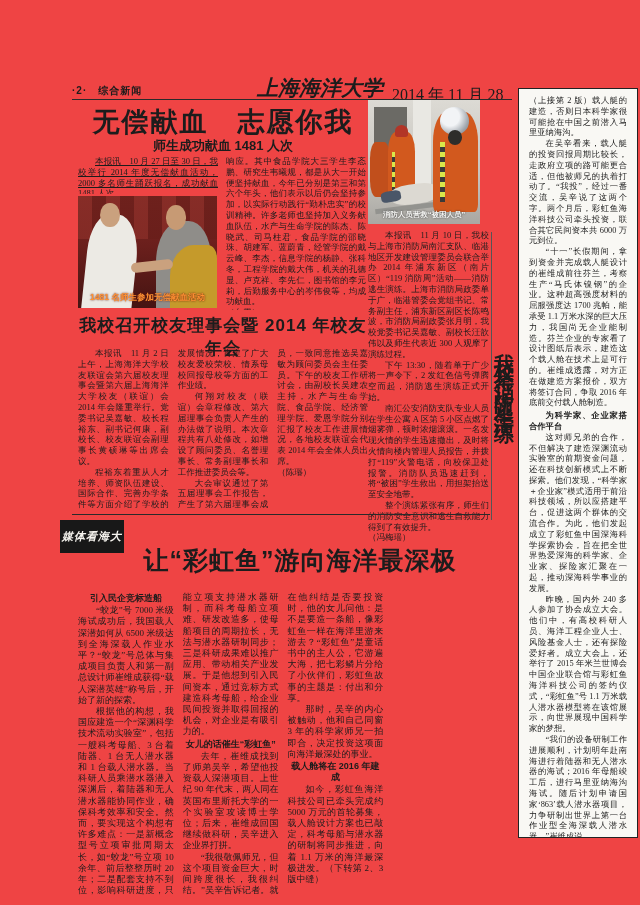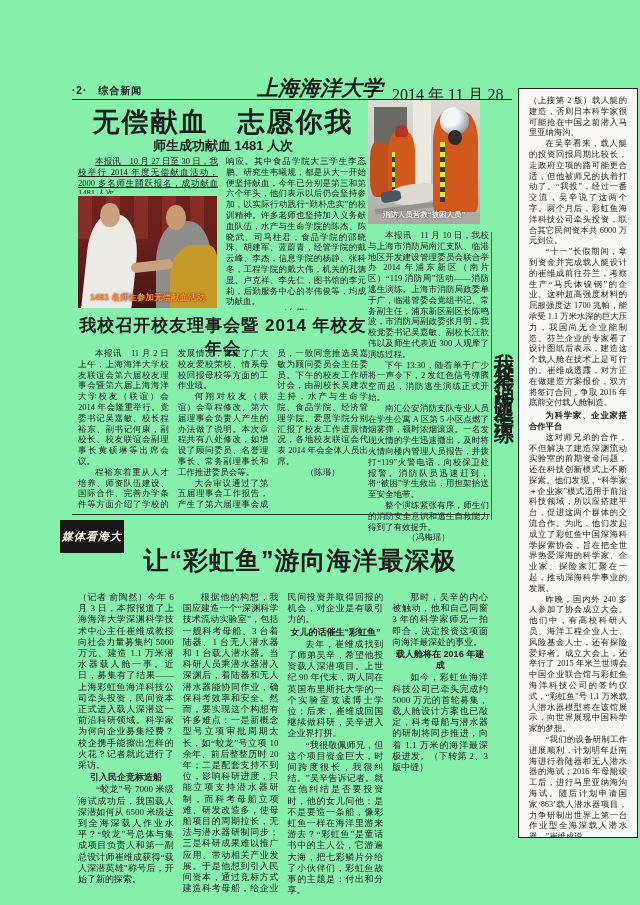--- a/index.html
+++ b/index.html
@@ -1,35 +1,35 @@
 <!DOCTYPE html>
 <html><head>
 <meta charset="utf-8">
 <style>
   html,body { margin:0; padding:0; background:#e9e7e2; }
   #page {
     position:relative; width:640px; height:905px; margin:0 auto;
-    background:#86efac; overflow:hidden;
+    background:#ef4444; overflow:hidden;
     font-family:"Liberation Serif", serif; color:#1c1c1c;
   }
   .abs { position:absolute; }
   
   .hdr-left  { left:72px; top:84px; font-size:10px; font-weight:bold; letter-spacing:1px; font-family:"Liberation Sans",sans-serif;}
   .hdr-mast  { left:230px; top:74px; width:180px; text-align:center; font-size:21px; font-weight:bold; font-style:italic; font-family:"DejaVu Serif",serif; }
   .hdr-date  { left:392px; top:85px; width:120px; font-size:16px; }
   .rule { border-top:1px solid #2a2a2a; height:0; }
   
   .h-big   { font-family:"Liberation Sans",sans-serif; font-weight:700; text-align:center; }
   
   .bt { text-align:justify; overflow:hidden; }
   .bt .p  { text-indent:2em; margin:0; }
   .bt .pn { text-indent:0;  margin:0; }
   .bt .sub { font-weight:700; text-indent:0; text-align:center; margin:1px 0; font-family:"Liberation Sans",sans-serif; }
   .bt .subin { font-weight:700; text-indent:2em; margin:1px 0; font-family:"Liberation Sans",sans-serif; }
-  .byline { text-align:center; margin:0; }
+  .byline { text-align:left; margin:0; }
   .sz-a { font-size:8.5px; line-height:10.8px; }
   .sz-b { font-size:9px;  line-height:11.2px; }
   .sz-c { font-size:8.3px; line-height:10.8px; }
   
   .cols3 { column-count:3; column-gap:9px; column-fill:auto; }
   .cols4 { column-count:4; column-gap:9px; column-fill:auto; }
   
   .photo { overflow:hidden; background:#888; }
   .photo .cap {
     position:absolute; left:0; right:0; bottom:4px; text-align:center;
@@ -149,21 +149,20 @@
     <div class="p">大会审议通过了第五届理事会工作报告，产生了第六届理事会成员，一致同意推选吴嘉敏为顾问委员会主任委员。下午的校友工作研讨会，由副校长吴建农主持，水产与生命学院、食品学院、经济管理学院、爱恩学院分别汇报了校友工作进展情况，各地校友联谊会代表 2014 年会全体人员出席。</div>
     <div class="byline">（陈瑉）</div>
   </div>
 
   <div class="abs rule" style="left:72px; top:514px; width:418px;"></div>
 
   <div class="abs label-box" style="left:60px; top:520px; width:64px; height:33px;">媒体看海大</div>
   <div class="abs h-big" style="left:110px; top:544px; width:380px; font-size:25px; letter-spacing:1px;">让“彩虹鱼”游向海洋最深极</div>
 
   <div class="abs bt sz-b cols4" style="left:78px; top:592px; width:410px; height:306px;">
-    <div class="pn">（记者 俞陶然）今年 6 月 3 日，本报报道了上海海洋大学深渊科学技术中心主任崔维成教授向社会力量募集约 5000 万元、建造 1.1 万米潜水器载人舱一事。近日，募集有了结果——上海彩虹鱼海洋科技公司牵头投资，民间资本正式进入载人深潜这一前沿科研领域。科学家为何向企业募集经费？校企携手能擦出怎样的火花？记者就此进行了采访。</div>
     <div class="sub">引入民企竞标造船</div>
     <div class="p">“蛟龙”号 7000 米级海试成功后，我国载人深潜如何从 6500 米级达到全海深载人作业水平？“蛟龙”号总体与集成项目负责人和第一副总设计师崔维成获得“载人深潜英雄”称号后，开始了新的探索。</div>
     <div class="p">根据他的构想，我国应建造一个“深渊科学技术流动实验室”，包括一艘科考母船、3 台着陆器、1 台无人潜水器和 1 台载人潜水器。当科研人员乘潜水器潜入深渊后，着陆器和无人潜水器能协同作业，确保科考效率和安全。然而，要实现这个构想有许多难点：一是新概念型号立项审批周期太长，如“蛟龙”号立项 10 余年、前后整整历时 20 年；二是配套支持不到位，影响科研进度，只能立项支持潜水器研制，而科考母船立项难、研发改造多，使母船项目的周期拉长，无法与潜水器研制同步；三是科研成果难以推广应用、带动相关产业发展。于是他想到引入民间资本，通过竞标方式建造科考母船，给企业民间投资并取得回报的机会，对企业是有吸引力的。</div>
     <div class="sub">女儿的话催生“彩虹鱼”</div>
     <div class="p">去年，崔维成找到了师弟吴辛，希望他投资载人深潜项目。上世纪 90 年代末，两人同在英国布里斯托大学的一个实验室攻读博士学位；后来，崔维成回国继续做科研，吴辛进入企业界打拼。</div>
     <div class="p">“我很敬佩师兄，但这个项目资金巨大，时间跨度很长，我很纠结。”吴辛告诉记者。就在他纠结是否要投资时，他的女儿问他：是不是要造一条船，像彩虹鱼一样在海洋里游来游去？“彩虹鱼”是童话书中的主人公，它游遍大海，把七彩鳞片分给了小伙伴们，彩虹鱼故事的主题是：付出和分享。</div>
     <div class="p">那时，吴辛的内心被触动，他和自己同窗 3 年的科学家师兄一拍即合，决定投资这项面向海洋最深处的事业。</div>
     <div class="sub">载人舱将在 2016 年建成</div>
     <div class="p">如今，彩虹鱼海洋科技公司已牵头完成约 5000 万元的首轮募集，载人舱设计方案也已敲定，科考母船与潜水器的研制将同步推进，向着 1.1 万米的海洋最深极进发。（下转第 2、3 版中缝）</div>
   </div>

